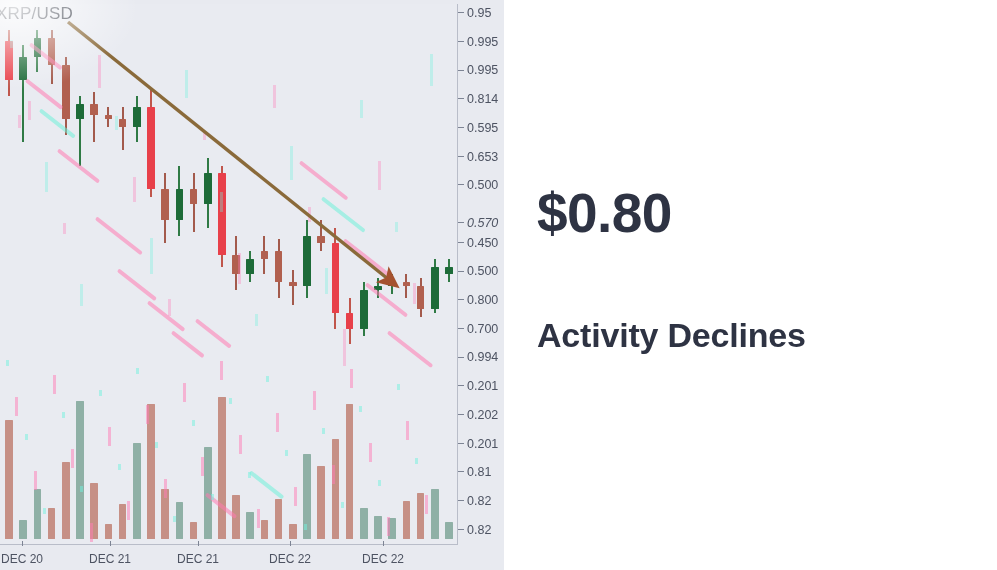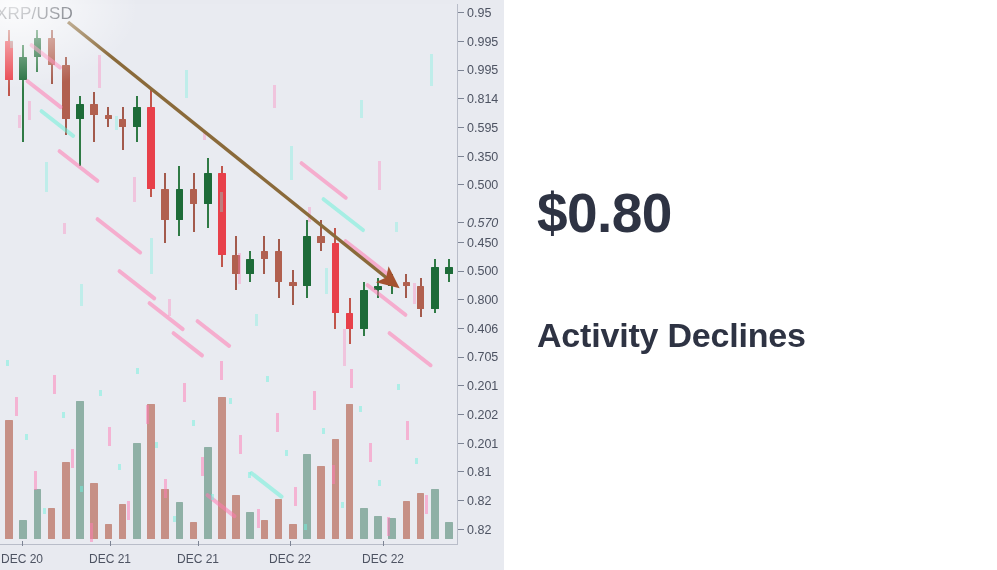--- a/index.html
+++ b/index.html
@@ -282,28 +282,28 @@
       </defs>
       <line x1="68" y1="22" x2="388" y2="279" stroke="#8a6a3a" stroke-width="3.4" marker-end="url(#ah)"></line>
     </svg>
 
     <div id="price-axis">
         <div class="y-tick" style="top: 12px;"><span class="dash"></span><span class="val">0.95</span></div>
         <div class="y-tick" style="top: 40.7px;"><span class="dash"></span><span class="val">0.995</span></div>
         <div class="y-tick" style="top: 69.4px;"><span class="dash"></span><span class="val">0.995</span></div>
         <div class="y-tick" style="top: 98.1px;"><span class="dash"></span><span class="val">0.814</span></div>
         <div class="y-tick" style="top: 126.8px;"><span class="dash"></span><span class="val">0.595</span></div>
-        <div class="y-tick" style="top: 155.5px;"><span class="dash"></span><span class="val">0.350</span></div>
+        <div class="y-tick" style="top: 155.5px;"><span class="dash"></span><span class="val">0.653</span></div>
         <div class="y-tick" style="top: 184.2px;"><span class="dash"></span><span class="val">0.500</span></div>
         <div class="y-tick" style="top: 222px; font-style: italic;"><span class="dash"></span><span class="val">0.570</span></div>
         <div class="y-tick" style="top: 241.6px;"><span class="dash"></span><span class="val">0.450</span></div>
         <div class="y-tick" style="top: 270.3px;"><span class="dash"></span><span class="val">0.500</span></div>
         <div class="y-tick" style="top: 299px;"><span class="dash"></span><span class="val">0.800</span></div>
-        <div class="y-tick" style="top: 327.7px;"><span class="dash"></span><span class="val">0.406</span></div>
-        <div class="y-tick" style="top: 356.4px;"><span class="dash"></span><span class="val">0.705</span></div>
+        <div class="y-tick" style="top: 327.7px;"><span class="dash"></span><span class="val">0.700</span></div>
+        <div class="y-tick" style="top: 356.4px;"><span class="dash"></span><span class="val">0.994</span></div>
         <div class="y-tick" style="top: 385.1px;"><span class="dash"></span><span class="val">0.201</span></div>
         <div class="y-tick" style="top: 413.8px;"><span class="dash"></span><span class="val">0.202</span></div>
         <div class="y-tick" style="top: 442.5px;"><span class="dash"></span><span class="val">0.201</span></div>
         <div class="y-tick" style="top: 471.2px;"><span class="dash"></span><span class="val">0.81</span></div>
         <div class="y-tick" style="top: 499.9px;"><span class="dash"></span><span class="val">0.82</span></div>
         <div class="y-tick" style="top: 528.6px;"><span class="dash"></span><span class="val">0.82</span></div>
       </div>
     <div id="date-axis">
         <div class="x-tick-mark" style="left: 22px;"></div>
         <div class="x-tick" style="left: 22px;">DEC 20</div>

